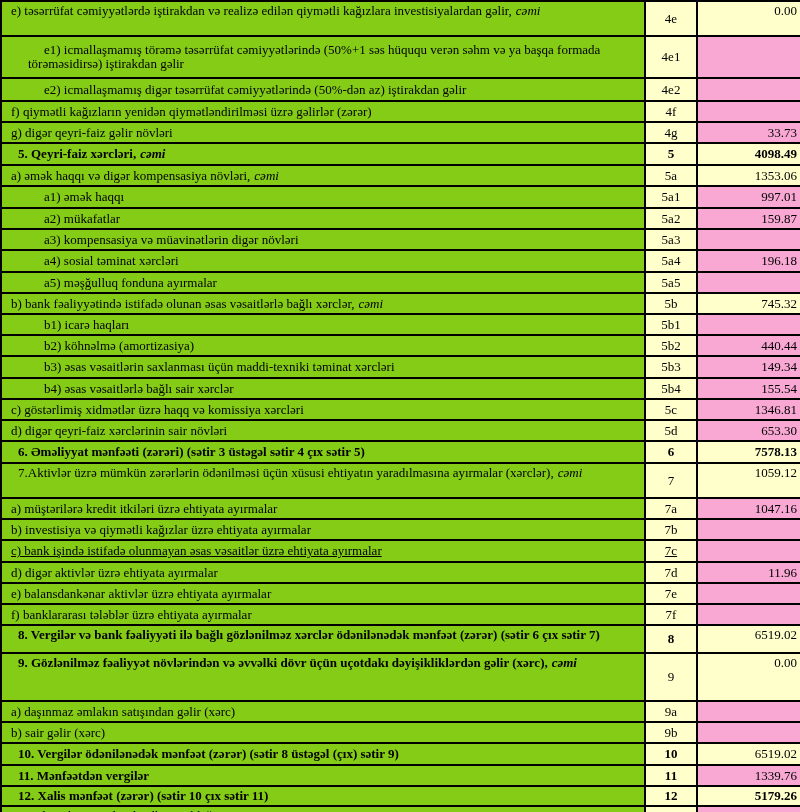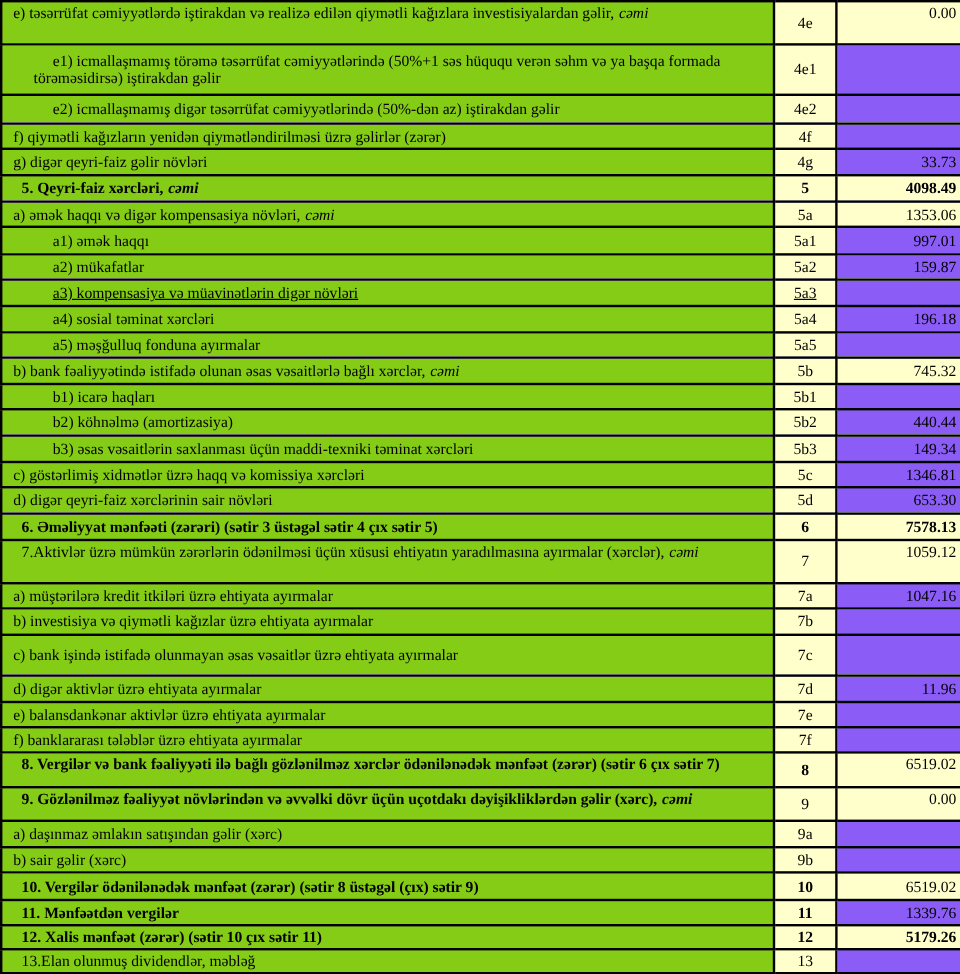--- a/index.html
+++ b/index.html
@@ -18,21 +18,21 @@
     border:2px solid #000;
     padding:0;
     vertical-align:middle;
     line-height:1.05;
     overflow:hidden;
   }
   td.label{background:#84cc16;padding-right:2px;}
   td.codecell{background:#FFFFCC;text-align:center;}
   td.value{text-align:right;padding-right:3px;}
   .bg-y{background:#FFFFCC;}
-  .bg-w{background:#8b5cf6;}
+  .bg-w{background:#f9a8d4;}
   .bold{font-weight:bold;}
   .ind0{padding-left:16px;}
   .ind1{padding-left:9px;}
   .ind2{padding-left:26px;text-indent:16px;}
   tr.top td.label, tr.top td.value{vertical-align:top;padding-top:2px;}
   tr.top td.codecell{vertical-align:middle;}
   .suffix{font-style:italic;margin-left:4px;}
 </style>
 </head>
 <body>
@@ -82,21 +82,21 @@
       <tr style="height: 22px;">
         <td class="label ind2"><span>a1) əmək haqqı</span></td>
         <td class="codecell"><span>5a1</span></td>
         <td class="value bg-w"><span>997.01</span></td>
       </tr>
       <tr style="height: 21px;">
         <td class="label ind2"><span>a2) mükafatlar</span></td>
         <td class="codecell"><span>5a2</span></td>
         <td class="value bg-w"><span>159.87</span></td>
       </tr>
-      <tr style="height: 21px; text-decoration: underline;">
+      <tr style="height: 21px;">
         <td class="label ind2"><span>a3) kompensasiya və müavinətlərin digər növləri</span></td>
         <td class="codecell"><span>5a3</span></td>
         <td class="value bg-w"><span></span></td>
       </tr>
       <tr style="height: 22px;">
         <td class="label ind2"><span>a4) sosial təminat xərcləri</span></td>
         <td class="codecell"><span>5a4</span></td>
         <td class="value bg-w"><span>196.18</span></td>
       </tr>
       <tr style="height: 21px;">
@@ -116,20 +116,25 @@
       </tr>
       <tr style="height: 21px;">
         <td class="label ind2"><span>b2) köhnəlmə (amortizasiya)</span></td>
         <td class="codecell"><span>5b2</span></td>
         <td class="value bg-w"><span>440.44</span></td>
       </tr>
       <tr style="height: 22px;">
         <td class="label ind2"><span>b3) əsas vəsaitlərin saxlanması üçün maddi-texniki təminat xərcləri</span></td>
         <td class="codecell"><span>5b3</span></td>
         <td class="value bg-w"><span>149.34</span></td>
+      </tr>
+      <tr style="height: 21px;">
+        <td class="label ind2"><span>b4) əsas vəsaitlərlə bağlı sair xərclər</span></td>
+        <td class="codecell"><span>5b4</span></td>
+        <td class="value bg-w"><span>155.54</span></td>
       </tr>
       <tr style="height: 21px; margin-left: 44px;">
         <td class="label ind1"><span>c) göstərlimiş xidmətlər üzrə haqq və komissiya xərcləri</span></td>
         <td class="codecell"><span>5c</span></td>
         <td class="value bg-w"><span>1346.81</span></td>
       </tr>
       <tr style="height: 21px;">
         <td class="label ind1"><span>d) digər qeyri-faiz xərclərinin sair növləri</span></td>
         <td class="codecell"><span>5d</span></td>
         <td class="value bg-w"><span>653.30</span></td>
@@ -147,21 +152,21 @@
       <tr style="height: 21px;">
         <td class="label ind1"><span>a) müştərilərə kredit itkiləri üzrə ehtiyata ayırmalar</span></td>
         <td class="codecell"><span>7a</span></td>
         <td class="value bg-w"><span>1047.16</span></td>
       </tr>
       <tr style="height: 21px; margin-top: 28px;">
         <td class="label ind1"><span>b) investisiya və qiymətli kağızlar üzrə ehtiyata ayırmalar</span></td>
         <td class="codecell"><span>7b</span></td>
         <td class="value bg-w"><span></span></td>
       </tr>
-      <tr style="height: 34px;">
+      <tr style="height: 22px; text-decoration: underline;">
         <td class="label ind1"><span>c) bank işində istifadə olunmayan əsas vəsaitlər üzrə ehtiyata ayırmalar</span></td>
         <td class="codecell"><span>7c</span></td>
         <td class="value bg-w"><span></span></td>
       </tr>
       <tr style="height: 21px;">
         <td class="label ind1"><span>d) digər aktivlər üzrə ehtiyata ayırmalar</span></td>
         <td class="codecell"><span>7d</span></td>
         <td class="value bg-w"><span>11.96</span></td>
       </tr>
       <tr style="height: 21px;">
@@ -172,21 +177,21 @@
       <tr style="height: 21px;">
         <td class="label ind1"><span>f) banklararası tələblər üzrə ehtiyata ayırmalar</span></td>
         <td class="codecell"><span>7f</span></td>
         <td class="value bg-w"><span></span></td>
       </tr>
       <tr class="top" style="height: 28px;">
         <td class="label ind0 bold"><span>8. Vergilər və bank fəaliyyəti ilə bağlı gözlənilməz xərclər ödənilənədək mənfəət (zərər) (sətir 6 çıx sətir 7)</span></td>
         <td class="codecell bold"><span>8</span></td>
         <td class="value bg-y"><span>6519.02</span></td>
       </tr>
-      <tr class="top" style="height: 28px;">
+      <tr class="top" style="height: 48px;">
         <td class="label ind0 bold"><span>9. Gözlənilməz fəaliyyət növlərindən və əvvəlki dövr üçün uçotdakı dəyişikliklərdən gəlir (xərc),</span><i class="suffix">cəmi</i></td>
         <td class="codecell"><span>9</span></td>
         <td class="value bg-y"><span>0.00</span></td>
       </tr>
       <tr style="height: 21px;">
         <td class="label ind1"><span>a) daşınmaz əmlakın satışından gəlir (xərc)</span></td>
         <td class="codecell"><span>9a</span></td>
         <td class="value bg-w"><span></span></td>
       </tr>
       <tr style="height: 21px;">

